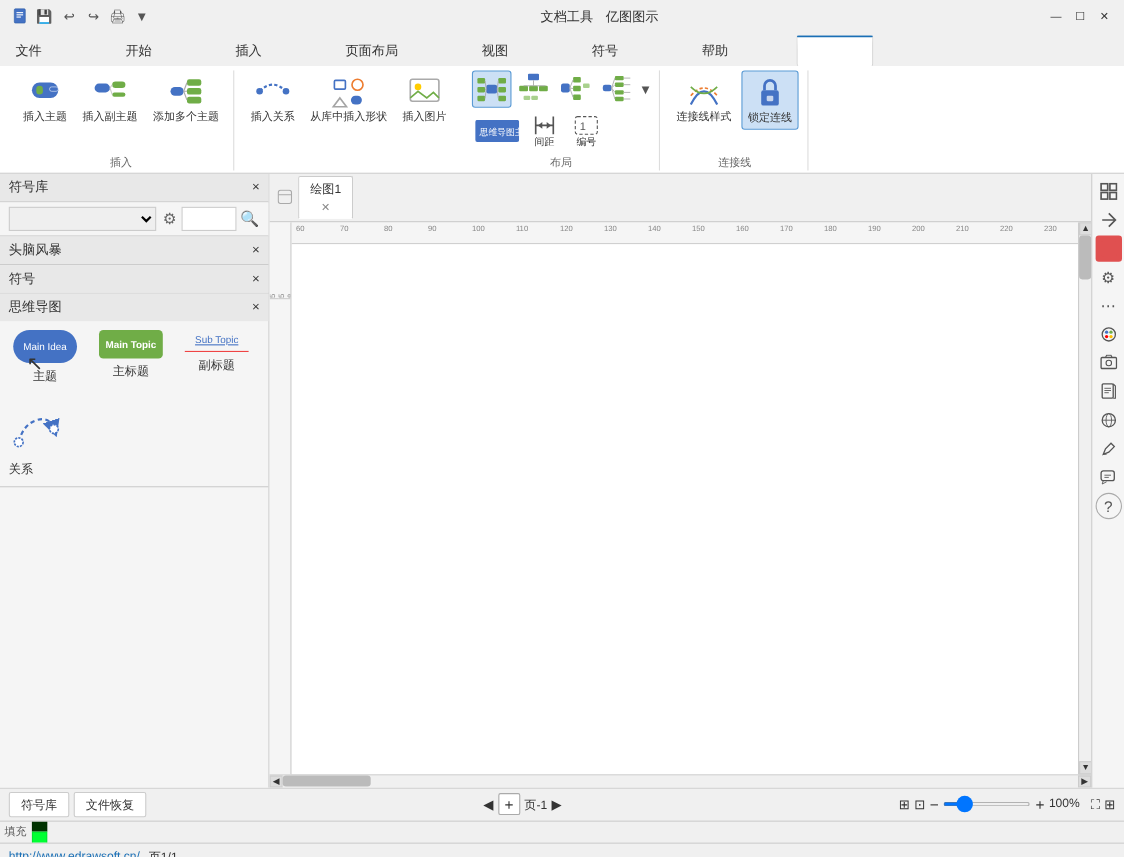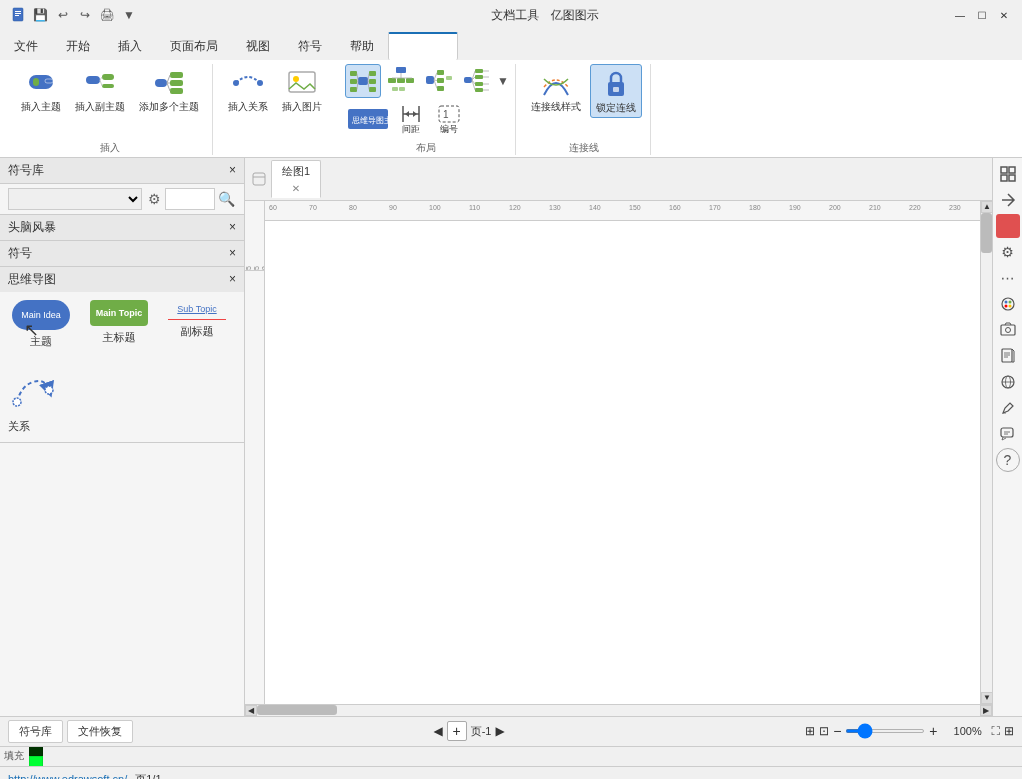--- a/index.html
+++ b/index.html
@@ -8,21 +8,21 @@
     
     .title-bar { height: 30px; background: #f0f0f0; display: flex; align-items: center; justify-content: space-between; padding: 0 10px; }
     .title-bar-left { display: flex; align-items: center; gap: 4px; }
     .title-bar-center { font-size: 12px; color: #333; }
     .title-bar-right { display: flex; align-items: center; gap: 6px; }
     .win-btn { width: 16px; height: 16px; display: flex; align-items: center; justify-content: center; font-size: 10px; cursor: pointer; }
     .win-btn-close { color: #333; }
     .quick-icon { width: 18px; height: 18px; display: flex; align-items: center; justify-content: center; font-size: 12px; color: #555; cursor: pointer; }
 
     
-    .ribbon-tabs { height: 30px; background: #f0f0f0; display: flex; align-items: flex-end; padding-left: 0; }
+    .ribbon-tabs { height: 30px; background: #f0f0f0; display: flex; align-items: flex-end; padding-left: 0; gap: 48px; }
     .ribbon-tab { padding: 5px 14px; font-size: 12px; cursor: pointer; border: none; background: none; color: #333; height: 28px; display: flex; align-items: center; }
     .ribbon-tab.active { background: white; color: #1a6fb5; border-top: 2px solid #1a6fb5; border-left: 1px solid #ccc; border-right: 1px solid #ccc; }
 
     
     .ribbon { background: white; border-bottom: 1px solid #ccc; display: flex; align-items: stretch; padding: 4px 8px 2px; gap: 2px; min-height: 90px; }
     .ribbon-group { display: flex; flex-direction: column; align-items: center; border-right: 1px solid #ddd; padding: 0 8px; min-width: 60px; }
     .ribbon-group-items { display: flex; align-items: flex-start; gap: 4px; flex: 1; }
     .ribbon-group-label { font-size: 10px; color: #666; margin-top: 2px; padding-top: 2px; border-top: none; text-align: center; width: 100%; }
     .ribbon-btn { display: flex; flex-direction: column; align-items: center; justify-content: center; cursor: pointer; padding: 3px 5px; border-radius: 3px; min-width: 44px; gap: 2px; }
     .ribbon-btn-icon { width: 32px; height: 32px; display: flex; align-items: center; justify-content: center; }
@@ -175,20 +175,31 @@
     <div class="ribbon-group-items">
       <div class="ribbon-btn">
         <div class="ribbon-btn-icon">
           <svg width="32" height="32" viewBox="0 0 32 32">
             <path d="M4 16 Q16 4 28 16" stroke="#4472c4" stroke-width="2" fill="none" stroke-dasharray="3,2"></path>
             <circle cx="4" cy="16" r="3" fill="#4472c4"></circle>
             <circle cx="28" cy="16" r="3" fill="#4472c4"></circle>
           </svg>
         </div>
         <div class="ribbon-btn-label">插入关系</div>
+      </div>
+      <div class="ribbon-btn">
+        <div class="ribbon-btn-icon">
+          <svg width="32" height="32" viewBox="0 0 32 32">
+            <rect x="3" y="6" width="10" height="8" rx="1" fill="none" stroke="#4472c4" stroke-width="1.5"></rect>
+            <circle cx="24" cy="10" r="5" fill="none" stroke="#ed7d31" stroke-width="1.5"></circle>
+            <polygon points="8,22 14,30 2,30" fill="none" stroke="#a5a5a5" stroke-width="1.5"></polygon>
+            <rect x="18" y="20" width="10" height="8" rx="4" fill="#4472c4"></rect>
+          </svg>
+        </div>
+        <div class="ribbon-btn-label">从库中插入形状</div>
       </div>
       <div class="ribbon-btn">
         <div class="ribbon-btn-icon">
           <svg width="32" height="32" viewBox="0 0 32 32">
             <rect x="3" y="5" width="26" height="20" rx="2" fill="none" stroke="#aaa" stroke-width="1.5"></rect>
             <circle cx="10" cy="12" r="3" fill="#ffcc00"></circle>
             <path d="M3 22 L10 16 L18 22 L24 17 L29 22" stroke="#70ad47" stroke-width="1.5" fill="none"></path>
           </svg>
         </div>
         <div class="ribbon-btn-label">插入图片</div>
@@ -584,21 +595,21 @@
     <div class="add-page-btn">+</div>
     <span style="font-size:11px;">页-1</span>
     <span style="cursor:pointer;font-size:12px;">▶</span>
   </div>
   <div class="bottom-right">
     <span style="font-size:12px;cursor:pointer;">⊞</span>
     <span style="font-size:12px;cursor:pointer;">⊡</span>
     <span style="cursor:pointer;font-size:14px;">−</span>
     <input type="range" min="10" max="500" value="100" style="width: 80px; height: 4px;">
     <span style="cursor:pointer;font-size:14px;">+</span>
-    <span style="font-size:11px;min-width:34px;margin-left:12px;">100%</span>
+    <span style="font-size:11px;min-width:34px;">100%</span>
     <span style="font-size:12px;cursor:pointer;">⛶</span>
     <span style="font-size:12px;cursor:pointer;">⊞</span>
   </div>
 </div>
 
 <div class="color-palette">
   <span class="palette-label">填充</span>
   <div id="color-swatches">
       <div class="color-swatch" style="background: rgb(0, 51, 0);"></div>
       <div class="color-swatch" style="background: rgb(0, 255, 51);"></div>

